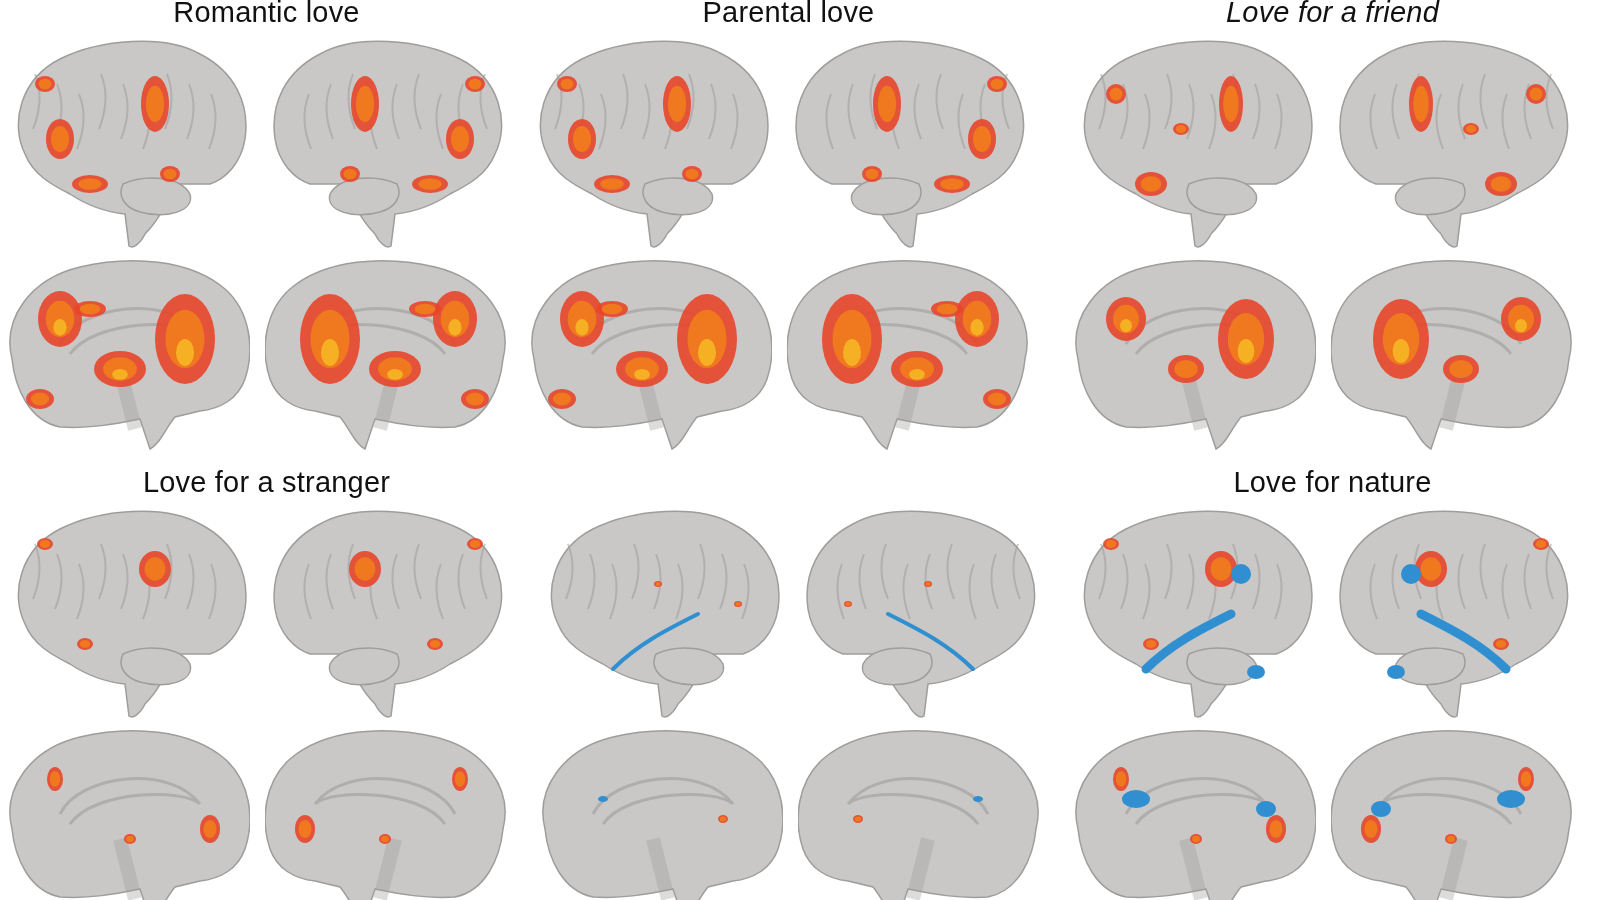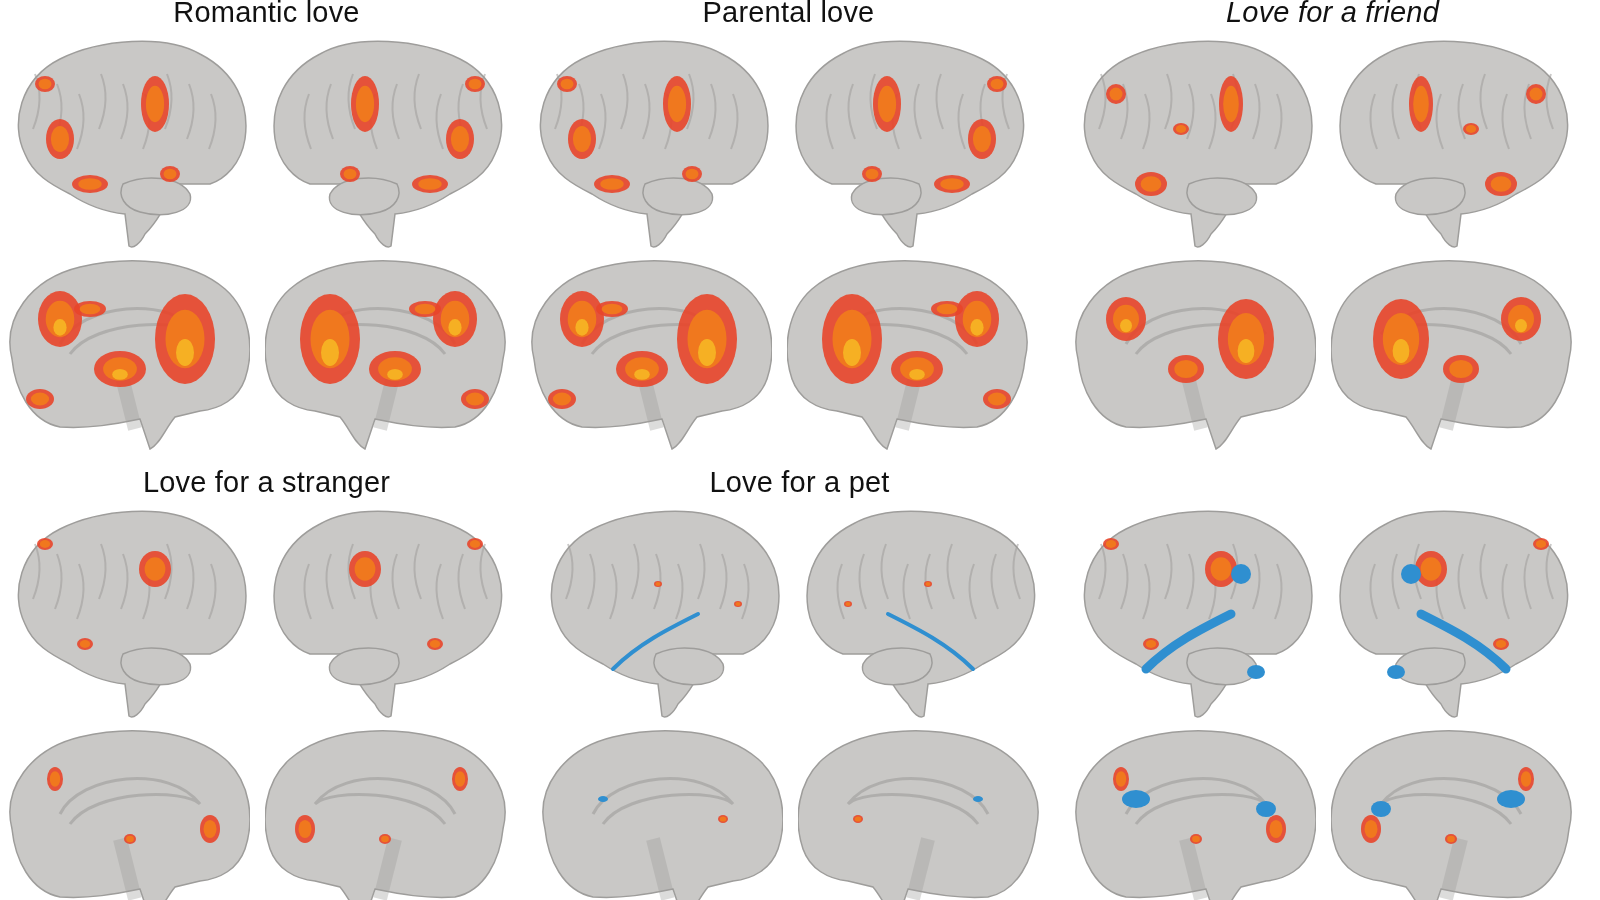--- a/index.html
+++ b/index.html
@@ -374,21 +374,20 @@
             <ellipse cx="55" cy="60" rx="5.2" ry="7.800000000000001" fill="#f07a1c" opacity="0.95"></ellipse>
             <ellipse cx="210" cy="110" rx="10" ry="14" fill="#e8452a" opacity="0.9"></ellipse>
             <ellipse cx="210" cy="110" rx="6.5" ry="9.1" fill="#f07a1c" opacity="0.95"></ellipse>
             <ellipse cx="130" cy="120" rx="6" ry="5" fill="#e8452a" opacity="0.9"></ellipse>
             <ellipse cx="130" cy="120" rx="3.9000000000000004" ry="3.25" fill="#f07a1c" opacity="0.95"></ellipse>
           </g>
         </svg>
       </div>
     </div>
     <div class="panel" style="left: 533px; top: 470px;">
-      <div class="title">Love for a pet</div>
       <div style="position: absolute; left: 5px; top: 34px;">
         <svg width="250" height="215" viewBox="0 0 250 215">
           <g>
             <path d="M20,120 C5,90 15,45 55,25 C95,5 160,0 195,20 C230,38 245,70 240,105 C236,130 220,145 205,150 L170,150 C160,175 150,190 140,200 C135,210 128,215 124,212 L120,180 C100,178 80,170 65,160 C45,150 28,140 20,120 Z" fill="#c9c8c6" stroke="#9e9d9b" stroke-width="1.5"></path>
             <path d="M118,150 C140,140 175,142 185,160 C190,178 160,185 135,178 C120,174 112,162 118,150 Z" fill="#c9c8c6" stroke="#9e9d9b" stroke-width="1.5"></path>
             <path d="M30,40 q10,25 -2,55" fill="none" stroke="#9e9d9b" stroke-width="2" opacity="0.55"></path>
             <path d="M52,50 q10,25 -2,55" fill="none" stroke="#9e9d9b" stroke-width="2" opacity="0.55"></path>
             <path d="M74,60 q10,25 -2,55" fill="none" stroke="#9e9d9b" stroke-width="2" opacity="0.55"></path>
             <path d="M96,40 q10,25 -2,55" fill="none" stroke="#9e9d9b" stroke-width="2" opacity="0.55"></path>
             <path d="M118,50 q10,25 -2,55" fill="none" stroke="#9e9d9b" stroke-width="2" opacity="0.55"></path>
@@ -445,20 +444,21 @@
             <path d="M60,95 C80,55 170,45 200,85 C185,70 95,70 70,105" fill="none" stroke="#9e9d9b" stroke-width="3" opacity="0.6"></path>
             <path d="M120,120 l15,60" stroke="#9e9d9b" stroke-width="14" opacity="0.35"></path>
             <ellipse cx="190" cy="100" rx="5" ry="4" fill="#e8452a" opacity="0.9"></ellipse>
             <ellipse cx="190" cy="100" rx="3.25" ry="2.6" fill="#f07a1c" opacity="0.95"></ellipse>
             <ellipse cx="70" cy="80" rx="5" ry="3" fill="#2f8fd0" opacity="1"></ellipse>
           </g>
         </svg>
       </div>
     </div>
     <div class="panel" style="left: 1066px; top: 470px;">
+      <div class="title">Love for nature</div>
       <div style="position: absolute; left: 5px; top: 34px;">
         <svg width="250" height="215" viewBox="0 0 250 215">
           <g>
             <path d="M20,120 C5,90 15,45 55,25 C95,5 160,0 195,20 C230,38 245,70 240,105 C236,130 220,145 205,150 L170,150 C160,175 150,190 140,200 C135,210 128,215 124,212 L120,180 C100,178 80,170 65,160 C45,150 28,140 20,120 Z" fill="#c9c8c6" stroke="#9e9d9b" stroke-width="1.5"></path>
             <path d="M118,150 C140,140 175,142 185,160 C190,178 160,185 135,178 C120,174 112,162 118,150 Z" fill="#c9c8c6" stroke="#9e9d9b" stroke-width="1.5"></path>
             <path d="M30,40 q10,25 -2,55" fill="none" stroke="#9e9d9b" stroke-width="2" opacity="0.55"></path>
             <path d="M52,50 q10,25 -2,55" fill="none" stroke="#9e9d9b" stroke-width="2" opacity="0.55"></path>
             <path d="M74,60 q10,25 -2,55" fill="none" stroke="#9e9d9b" stroke-width="2" opacity="0.55"></path>
             <path d="M96,40 q10,25 -2,55" fill="none" stroke="#9e9d9b" stroke-width="2" opacity="0.55"></path>
             <path d="M118,50 q10,25 -2,55" fill="none" stroke="#9e9d9b" stroke-width="2" opacity="0.55"></path>

